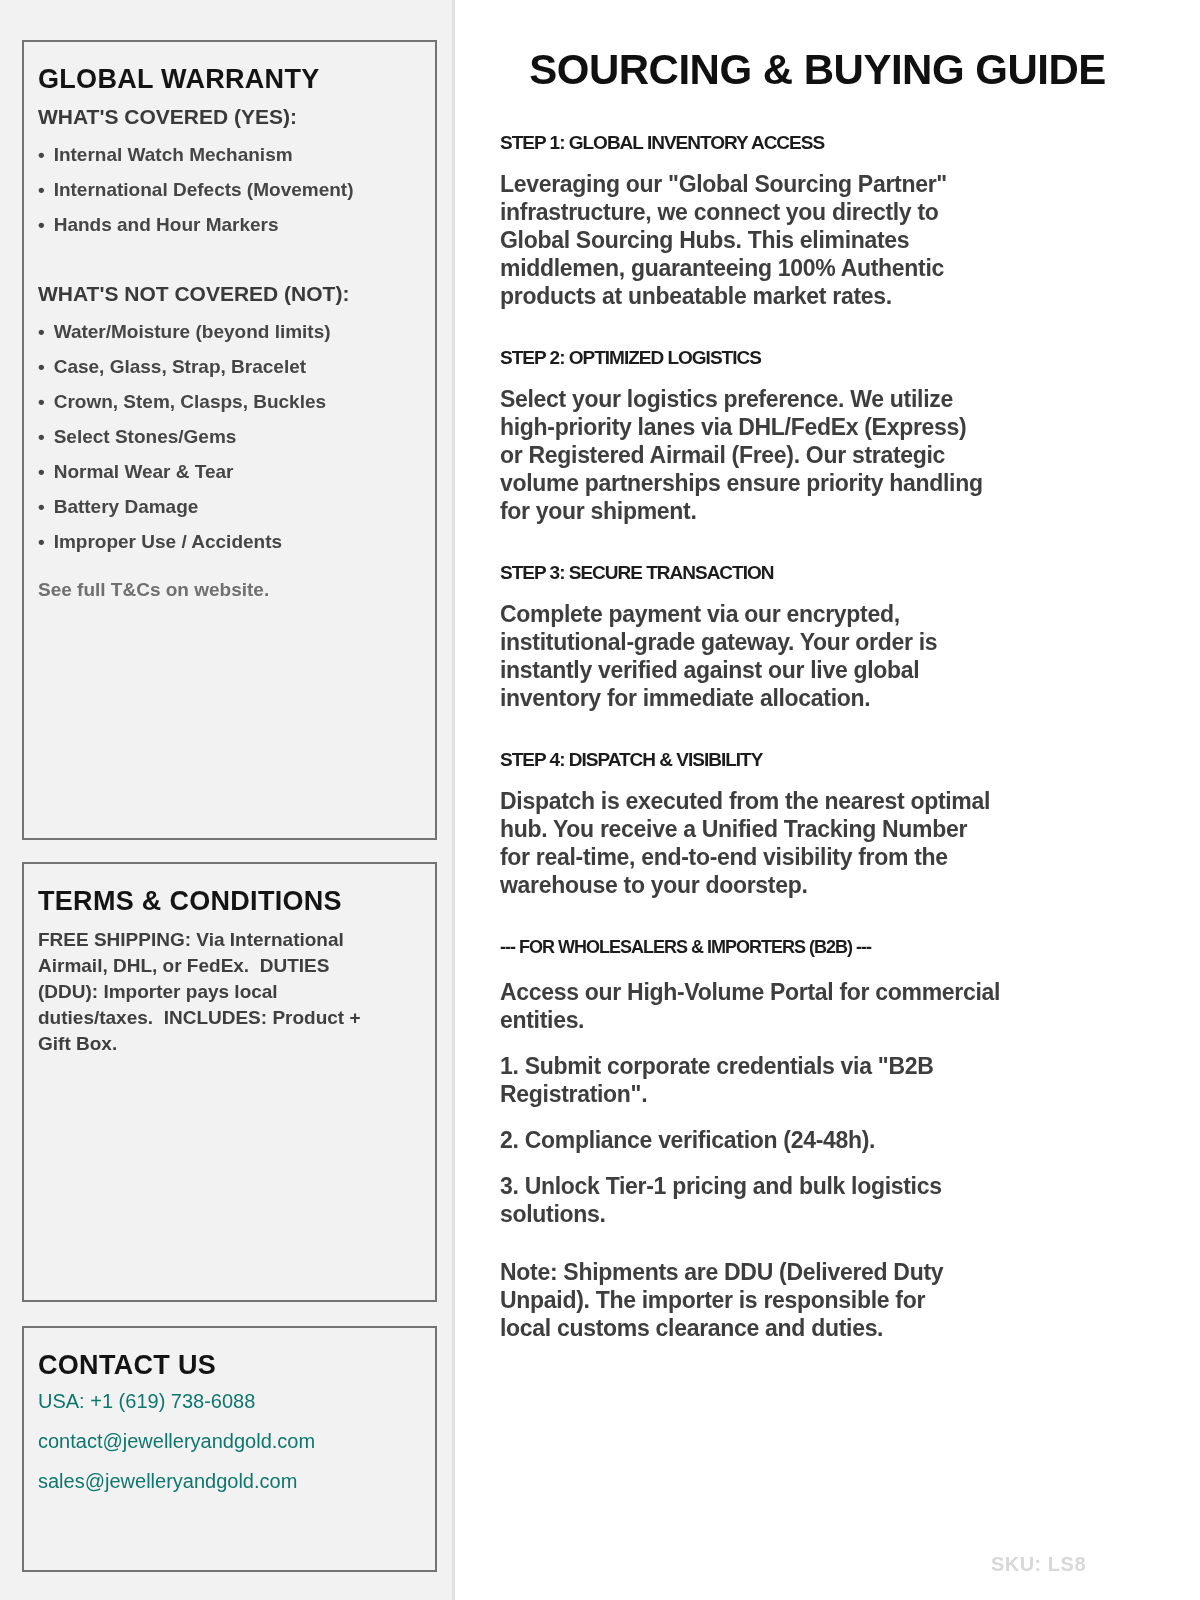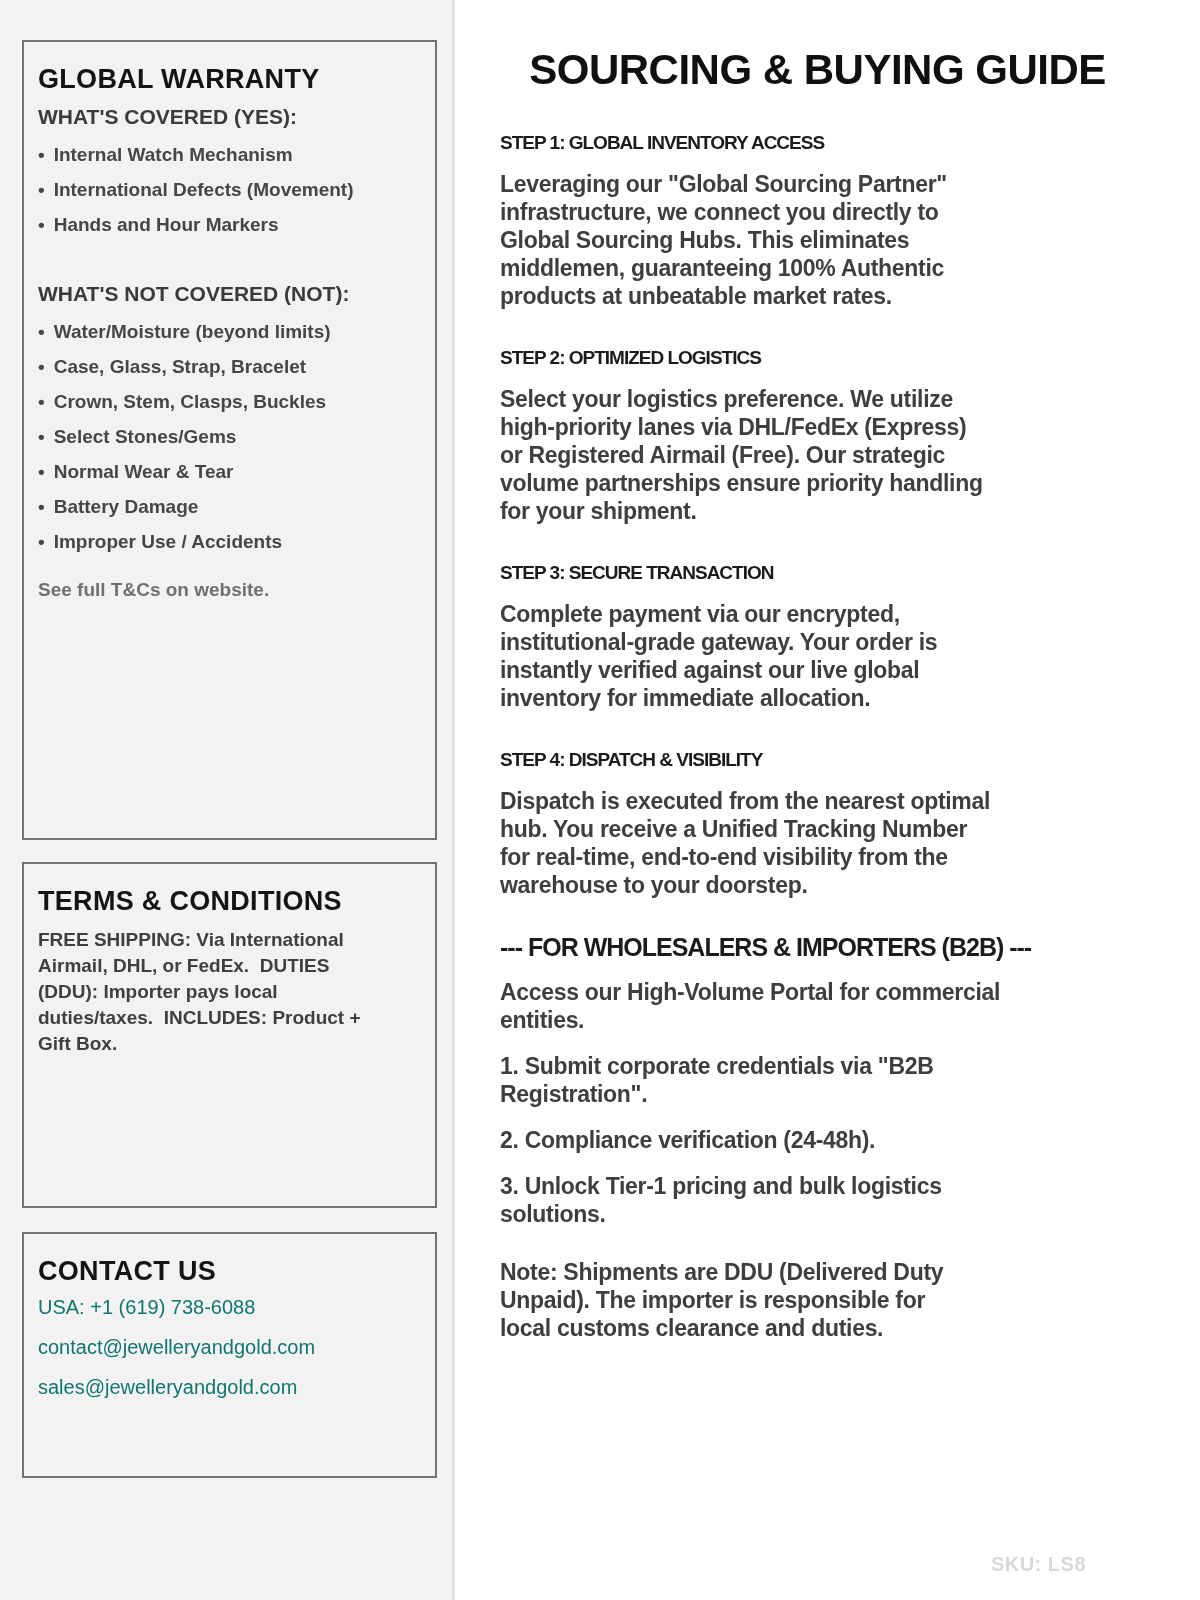--- a/index.html
+++ b/index.html
@@ -19,21 +19,21 @@
     box-sizing:border-box;
   }
   .side-box{
     margin-left:22px;
     margin-right:15px;
     border:2px solid #737373;
     box-sizing:border-box;
     padding:18px 14px 0 14px;
   }
   .side-box.warranty{margin-top:40px;height:800px;}
-  .side-box.terms{margin-top:22px;height:346px;}
+  .side-box.terms{margin-top:22px;height:440px;}
   .side-box.contact{margin-top:24px;height:246px;}
   .side-title{
     font-size:27px;font-weight:bold;color:#141414;
     letter-spacing:0.3px;margin:4px 0 10px 0;
   }
   .side-subtitle{
     font-size:21px;font-weight:bold;color:#3a3a3a;
     margin:6px 0 8px 0;
   }
   .side-subtitle.second{margin-top:40px;}
@@ -72,21 +72,21 @@
   .step h2{
     font-size:19px;font-weight:bold;color:#1c1c1c;
     letter-spacing:-1px;margin:0 0 12px 0;line-height:30px;
   }
   .step p{
     font-size:23px;font-weight:bold;color:#3e3e3e;
     letter-spacing:-0.3px;line-height:28px;
     white-space:pre-wrap;margin:0 0 33px 0;
   }
   .b2b-heading{
-    font-size:25px;font-weight:bold;color:#1c1c1c;
+    font-size:18px;font-weight:bold;color:#1c1c1c;
     letter-spacing:-1px;margin:4px 0 16px 0;line-height:30px;
   }
   .b2b-par{
     font-size:23px;font-weight:bold;color:#3e3e3e;
     letter-spacing:-0.3px;line-height:28px;
     white-space:pre-wrap;margin:0 0 18px 0;
   }
   .b2b-note{
     font-size:23px;font-weight:bold;color:#3e3e3e;
     letter-spacing:-0.3px;line-height:28px;

